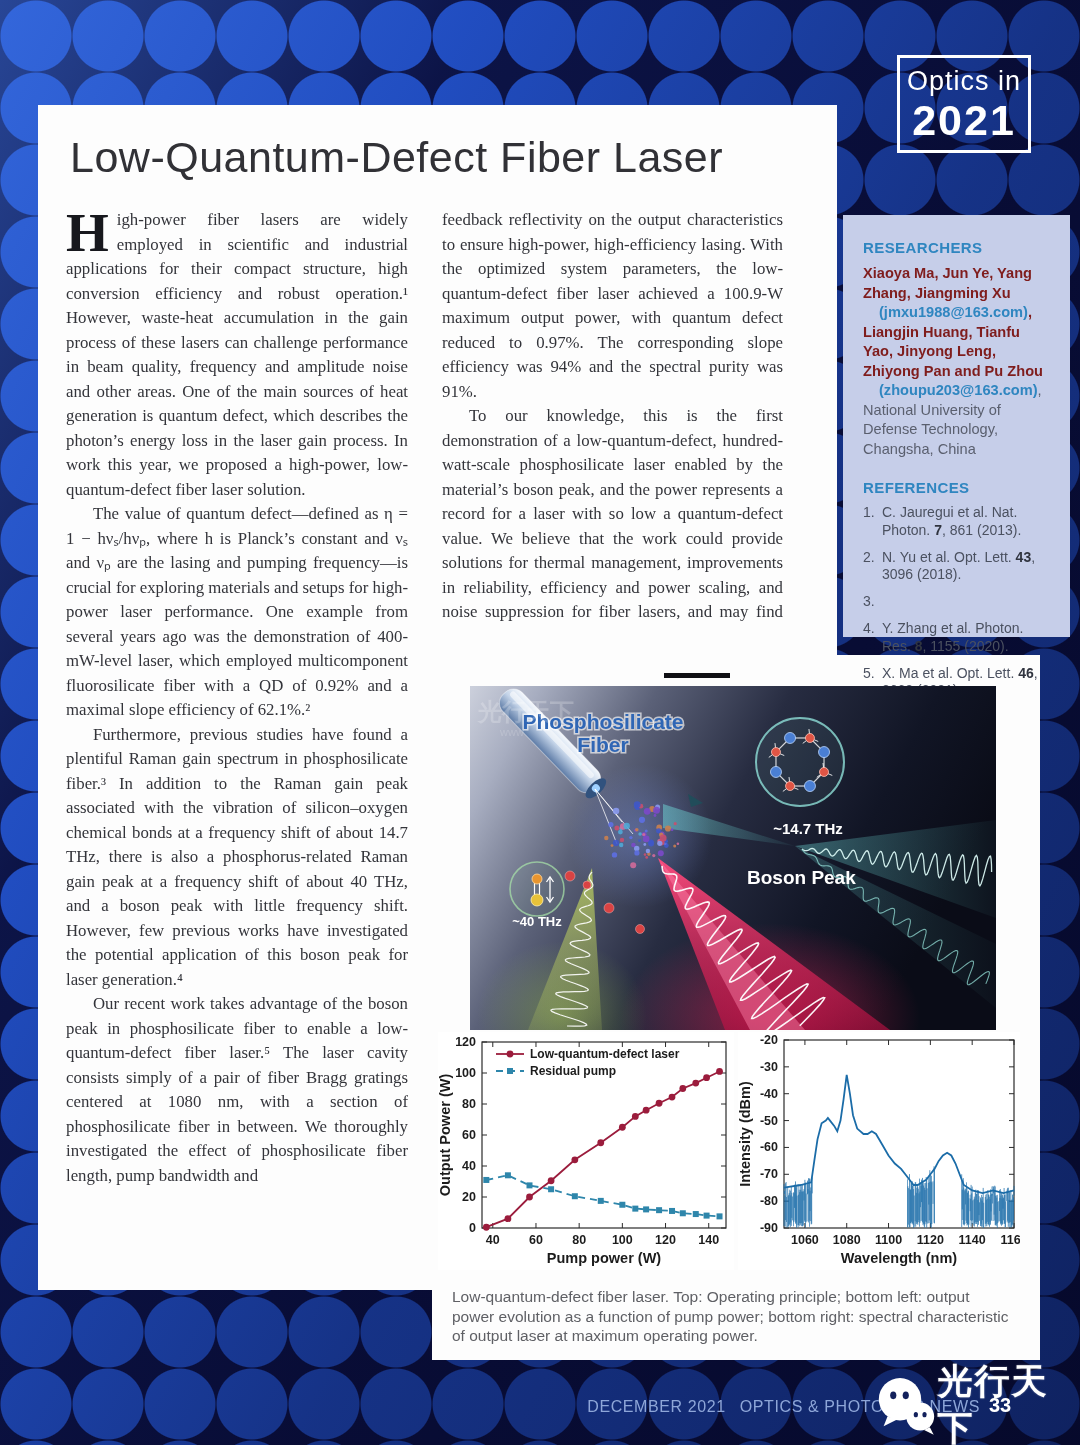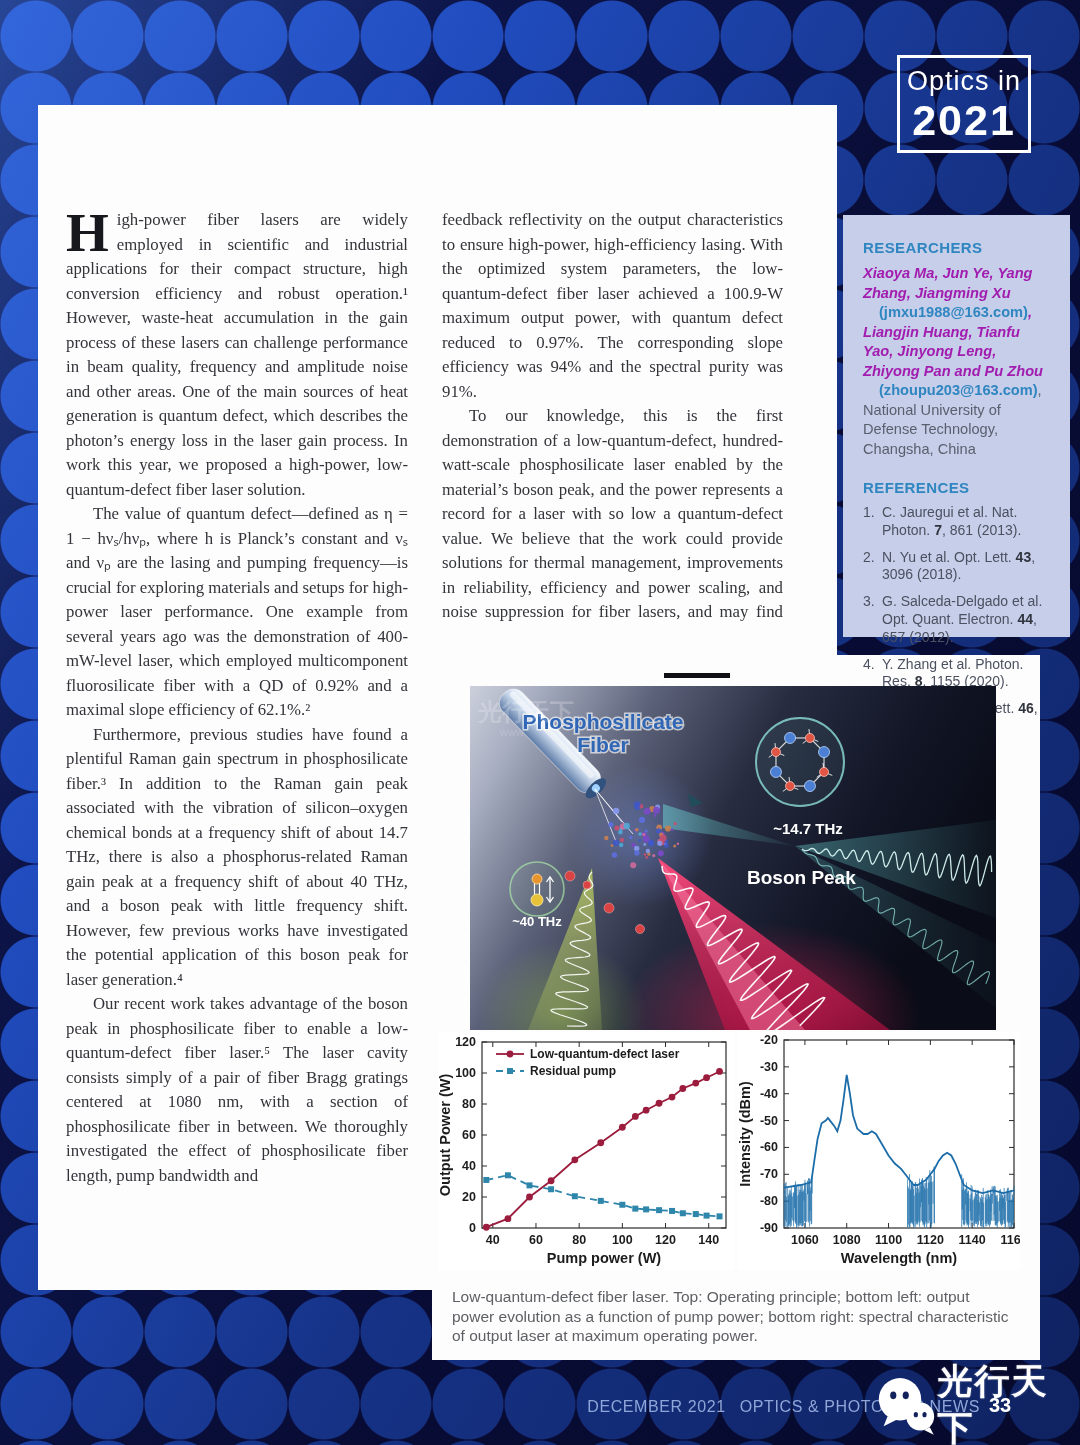--- a/index.html
+++ b/index.html
@@ -26,21 +26,21 @@
   .col p{margin:0;}
   .col p.ind{text-indent:1.6em;}
   .dropcap{float:left;font-weight:700;font-size:55px;line-height:42px;padding:4px 8px 0 0;color:#17181d;}
   .opn{display:inline-block;background:#101014;color:#fff;font-family:"Liberation Sans",sans-serif;
        font-weight:700;font-size:13px;line-height:17px;padding:12px 4px;letter-spacing:1px;vertical-align:1px;margin-top:48px;}
   .sidebar{position:absolute;left:843px;top:215px;width:227px;height:422px;z-index:3;
        background:#c6cee9;box-sizing:border-box;padding:24px 18px 12px 20px;
        font-family:"Liberation Sans",sans-serif;}
   .sb-h{margin:0 0 8px 0;color:#2f86c0;font-size:15px;font-weight:700;letter-spacing:.4px;}
   .sb-res{margin:0 0 20px 0;font-size:14.6px;line-height:19.5px;color:#5a5f6e;}
-  .sb-res .name{font-weight:700;color:#a21caf;font-style:italic;}
+  .sb-res .name{font-weight:700;color:#7f1d1d;}
   .sb-res .email{font-weight:700;color:#2f86c0;text-decoration:none;margin-left:16px;}
   .sb-refs{margin:0;padding:0;list-style:none;font-size:14px;line-height:17.8px;color:#4b5160;}
   .sb-refs li{display:flex;margin-bottom:9px;}
   .sb-refs .num{width:19px;flex:0 0 19px;}
   .sb-refs b{color:#30343f;}
   .opfig{position:absolute;left:470px;top:686px;width:526px;height:444px;z-index:3;margin:0;}
   .chart{position:absolute;z-index:3;background:#fff;}
   #chart1{left:438px;top:1032px;}
   #chart2{left:738px;top:1032px;}
   .caption{position:absolute;left:452px;top:1287px;width:562px;z-index:3;margin:0;
@@ -61,20 +61,21 @@
 <div class="page">
   <div class="shade"></div>
   <div class="panel panel-main"></div>
   <div class="panel panel-ext"></div>
 
   <div class="badge">
     <span class="b1">Optics in</span>
     <span class="b2">2021</span>
   </div>
 
+  <h1 class="title">Low-Quantum-Defect Fiber Laser</h1>
 
   <div class="col col-left">
     <p><span class="dropcap">H</span><span>igh-power fiber lasers are widely employed in scientific and industrial applications for their compact structure, high conversion efficiency and robust operation.¹ However, waste-heat accumulation in the gain process of these lasers can challenge performance in beam quality, frequency and amplitude noise and other areas. One of the main sources of heat generation is quantum defect, which describes the photon’s energy loss in the laser gain process. In work this year, we proposed a high-power, low-quantum-defect fiber laser solution.</span></p>
     <p class="ind">The value of quantum defect—defined as η = 1 − hνₛ/hνₚ, where h is Planck’s constant and νₛ and νₚ are the lasing and pumping frequency—is crucial for exploring materials and setups for high-power laser performance. One example from several years ago was the demonstration of 400-mW-level laser, which employed multicomponent fluorosilicate fiber with a QD of 0.92% and a maximal slope efficiency of 62.1%.²</p>
     <p class="ind">Furthermore, previous studies have found a plentiful Raman gain spectrum in phosphosilicate fiber.³ In addition to the Raman gain peak associated with the vibration of silicon–oxygen chemical bonds at a frequency shift of about 14.7 THz, there is also a phosphorus-related Raman gain peak at a frequency shift of about 40 THz, and a boson peak with little frequency shift. However, few previous works have investigated the potential application of this boson peak for laser generation.⁴</p>
     <p class="ind">Our recent work takes advantage of the boson peak in phosphosilicate fiber to enable a low-quantum-defect fiber laser.⁵ The laser cavity consists simply of a pair of fiber Bragg gratings centered at 1080 nm, with a section of phosphosilicate fiber in between. We thoroughly investigated the effect of phosphosilicate fiber length, pump bandwidth and</p>
   </div>
 
   <div class="col col-mid">
     <p>feedback reflectivity on the output characteristics to ensure high-power, high-efficiency lasing. With the optimized system parameters, the low-quantum-defect fiber laser achieved a 100.9-W maximum output power, with quantum defect reduced to 0.97%. The corresponding slope efficiency was 94% and the spectral purity was 91%.</p>
@@ -89,21 +90,20 @@
         <li>
           <span class="num">1.</span>
           <span>C. Jauregui et al. Nat. Photon. <b>7</b>, 861 (2013).</span>
         </li>
         <li>
           <span class="num">2.</span>
           <span>N. Yu et al. Opt. Lett. <b>43</b>, 3096 (2018).</span>
         </li>
         <li>
           <span class="num">3.</span>
-          <span>G. Salceda-Delgado et al. Opt. Quant. Electron. <b>44</b>, 657 (2012).</span>
         </li>
         <li>
           <span class="num">4.</span>
           <span>Y. Zhang et al. Photon. Res. <b>8</b>, 1155 (2020).</span>
         </li>
         <li>
           <span class="num">5.</span>
           <span>X. Ma et al. Opt. Lett. <b>46</b>, 2662 (2021).</span>
         </li>
       </ol>

